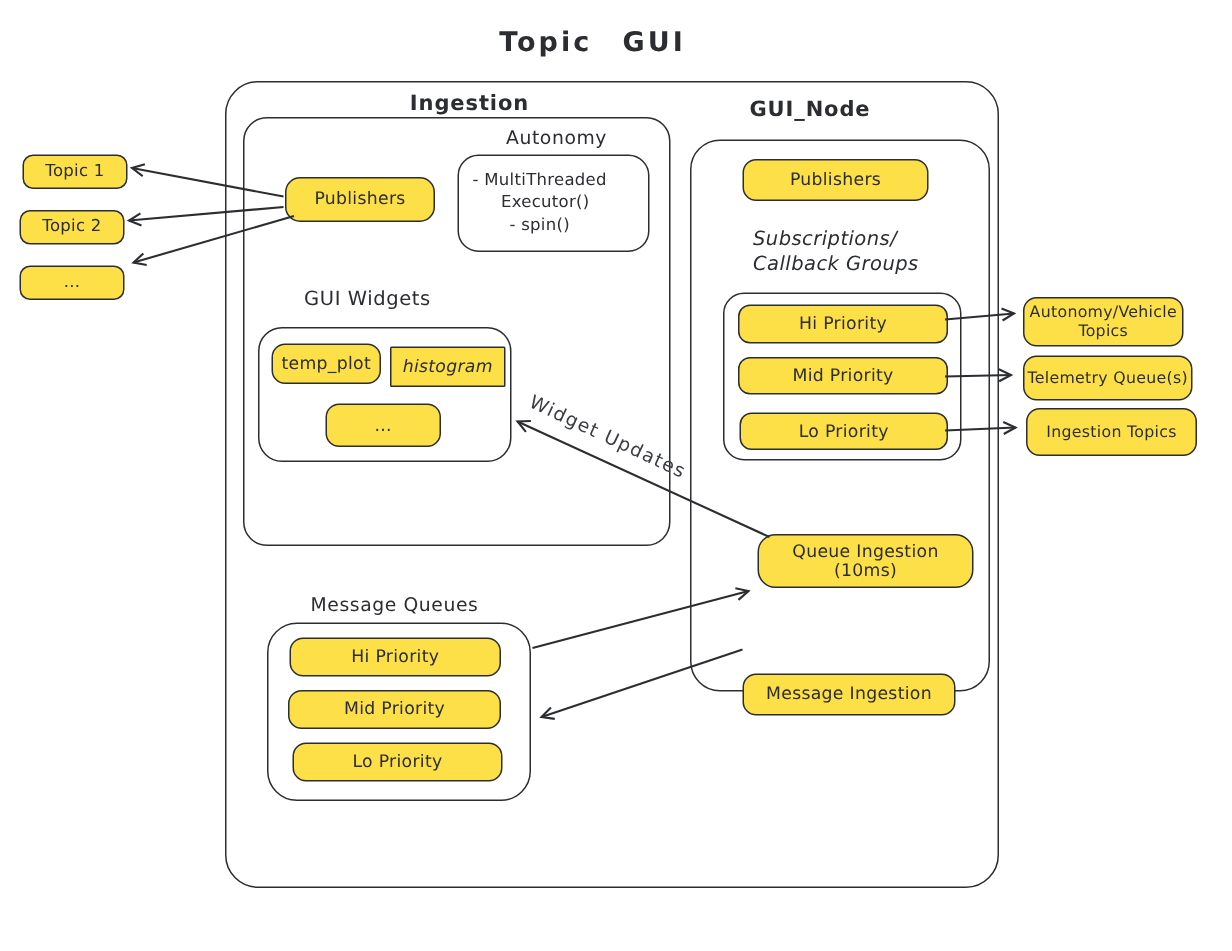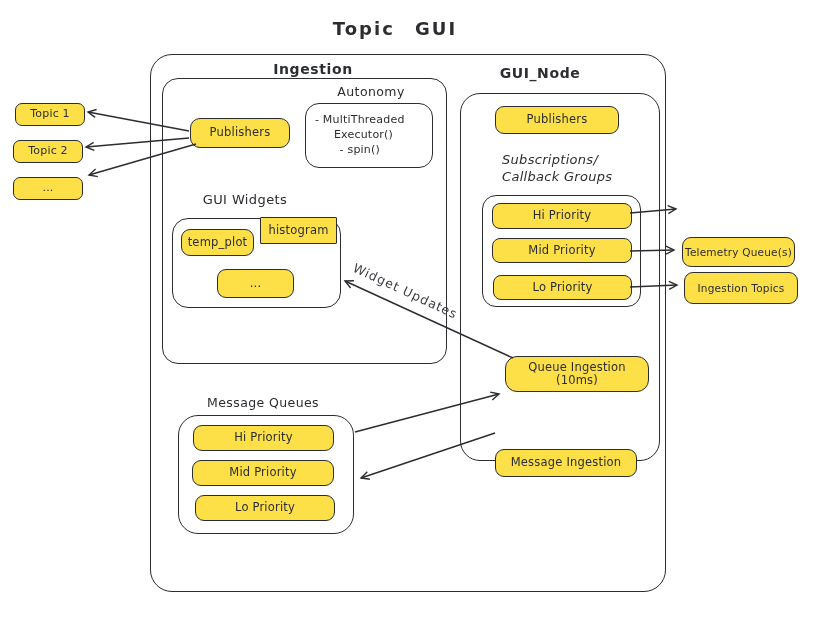--- a/index.html
+++ b/index.html
@@ -47,21 +47,21 @@
 
   <div class="lbl sub" style="left:336px;top:84px;width:70px;">Autonomy</div>
   <div class="frame" style="left:305px;top:103px;width:126px;height:63px;border-radius:14px;"></div>
   <div class="lbl pre" style="left:315px;top:112px;font-size:11px;line-height:15px;letter-spacing:.2px;">- MultiThreaded
   Executor()
 - spin()</div>
 
   <div class="lbl" style="left:195px;top:192px;width:100px;font-size:13px;">GUI Widgets</div>
   <div class="frame" style="left:172px;top:218px;width:167px;height:88px;border-radius:16px;"></div>
   <div class="box" style="left:181px;top:229px;width:71px;height:25px;border-radius:9px;">temp_plot</div>
-  <div class="box" style="left:260px;top:217px;width:75px;height:25px;border-radius:1px;">histogram</div>
+  <div class="box" style="left:260px;top:231px;width:75px;height:25px;border-radius:1px;font-style:italic;">histogram</div>
   <div class="box" style="left:217px;top:269px;width:75px;height:27px;border-radius:9px;">...</div>
 
   <div class="lbl sub" style="left:203px;top:395px;width:120px;">Message Queues</div>
   <div class="frame" style="left:178px;top:415px;width:174px;height:117px;border-radius:20px;"></div>
   <div class="box" style="left:193px;top:425px;width:139px;height:24px;border-radius:9px;">Hi Priority</div>
   <div class="box" style="left:192px;top:460px;width:140px;height:24px;border-radius:9px;">Mid Priority</div>
   <div class="box" style="left:195px;top:495px;width:138px;height:24px;border-radius:9px;">Lo Priority</div>
 
   <div class="lbl sec" style="left:490px;top:65px;width:100px;">GUI_Node</div>
   <div class="frame" style="left:460px;top:93px;width:198px;height:366px;border-radius:20px;"></div>
@@ -75,20 +75,21 @@
   <div class="box" style="left:492px;top:238px;width:138px;height:23px;border-radius:8px;">Mid Priority</div>
   <div class="box" style="left:493px;top:275px;width:137px;height:23px;border-radius:8px;">Lo Priority</div>
 
   <div class="box" style="left:505px;top:356px;width:142px;height:34px;border-radius:12px;">Queue Ingestion (10ms)</div>
   <div class="box" style="left:495px;top:419px;width:140px;height:26px;border-radius:9px;margin-top:30px;">Message Ingestion</div>
 
   <div class="box" style="left:15px;top:103px;width:68px;height:21px;border-radius:7px;font-size:11px;">Topic 1</div>
   <div class="box" style="left:13px;top:140px;width:68px;height:21px;border-radius:7px;font-size:11px;">Topic 2</div>
   <div class="box" style="left:13px;top:177px;width:68px;height:21px;border-radius:7px;font-size:11px;">...</div>
 
+  <div class="box" style="left:682px;top:198px;width:107px;height:33px;border-radius:9px;font-size:10.5px;padding:0 4px;box-sizing:border-box;">Autonomy/Vehicle Topics</div>
   <div class="box" style="left:682px;top:237px;width:111px;height:28px;border-radius:9px;font-size:10.5px;">Telemetry Queue(s)</div>
   <div class="box" style="left:684px;top:272px;width:112px;height:30px;border-radius:9px;font-size:10.5px;">Ingestion Topics</div>
 
   <div class="edge-label" style="left:357px;top:260px;">Widget Updates</div>
 
   <svg class="edges" width="821" height="634" viewBox="0 0 821 634">
     <defs>
       <marker id="ah" markerWidth="14" markerHeight="14" refX="9" refY="5" orient="auto" markerUnits="userSpaceOnUse">
         <polyline points="1,1 9,5 1,9" fill="none" stroke="#2b2d31" stroke-width="1.4"></polyline>
       </marker>

